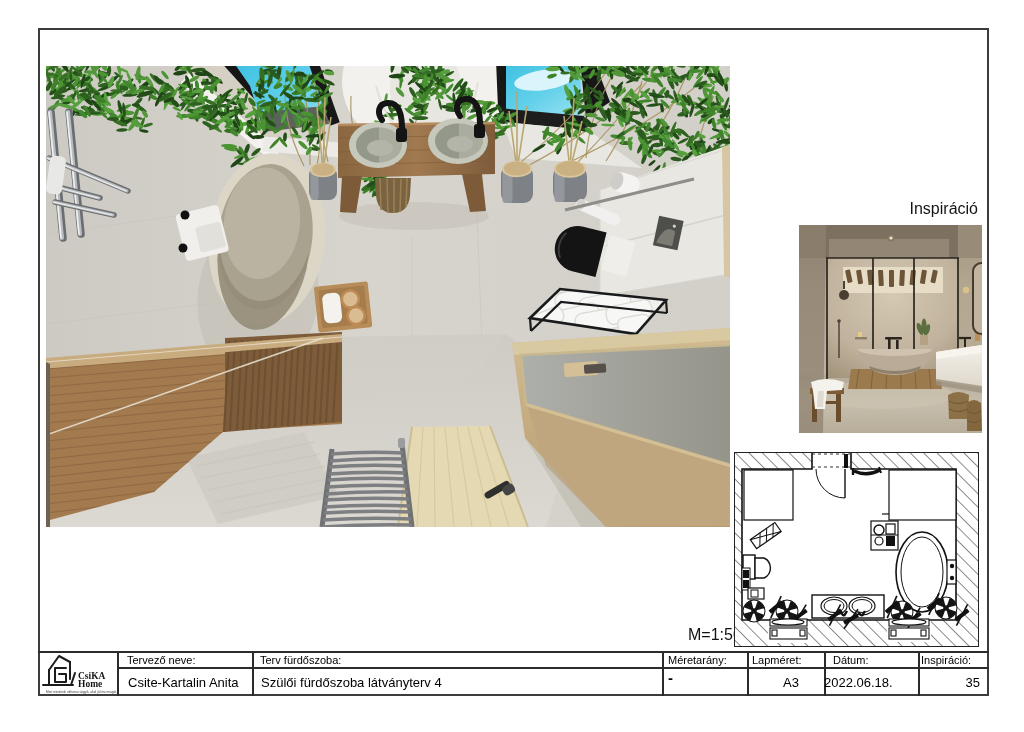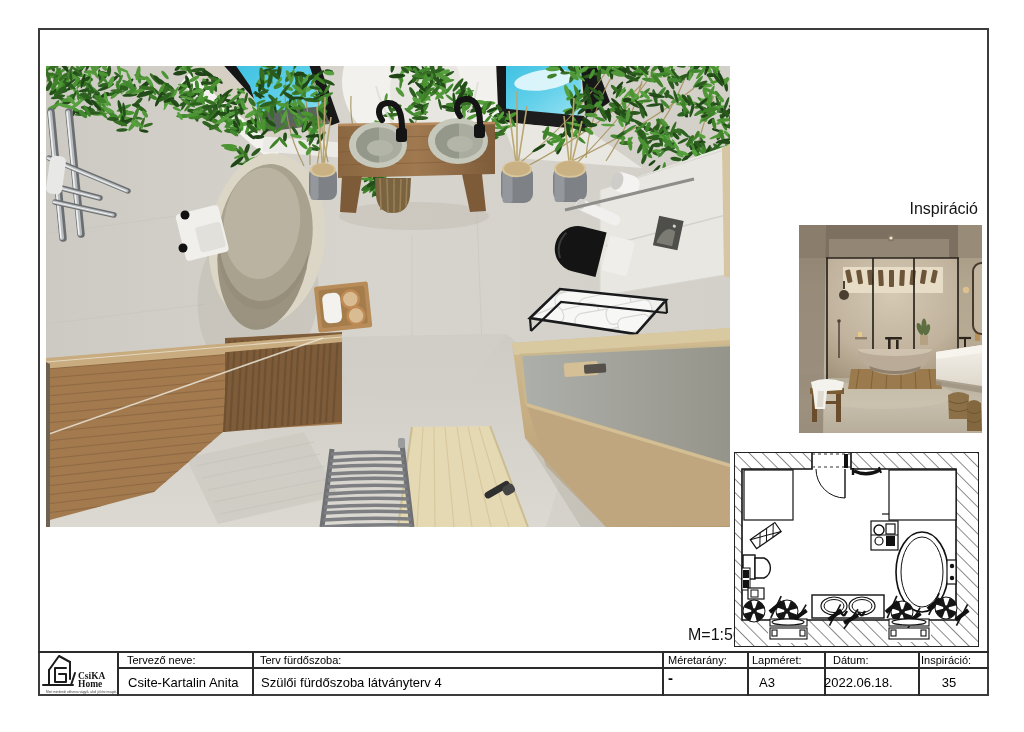--- a/index.html
+++ b/index.html
@@ -1984,21 +1984,21 @@
 <div class="lbl" style="left:260px;top:654px">Terv fürdőszoba:</div>
 
 <div class="val" style="left:261px;top:675px">Szülői fürdőszoba látványterv 4</div>
 
 <div class="lbl" style="left:668px;top:654px">Méretarány:</div>
 
 <div class="val" style="left:668px;top:669px;font-weight:bold;font-size:15px">-</div>
 
 <div class="lbl" style="left:752px;top:654px">Lapméret:</div>
 
-<div class="val" style="left:747px;top:675px;width:40px;text-align:center">A3</div>
+<div class="val" style="left:783px;top:675px;width:40px;">A3</div>
 
 <div class="lbl" style="left:833px;top:654px">Dátum:</div>
 
 <div class="val" style="left:824px;top:675px;width:79px;text-align:left">2022.06.18.</div>
 
 <div class="lbl" style="left:921px;top:654px">Inspiráció:</div>
 
-<div class="val" style="left:918px;top:675px;width:62px;text-align:center">35</div>
+<div class="val" style="left:918px;top:675px;width:62px;text-align:right">35</div>
 
 </body></html>

